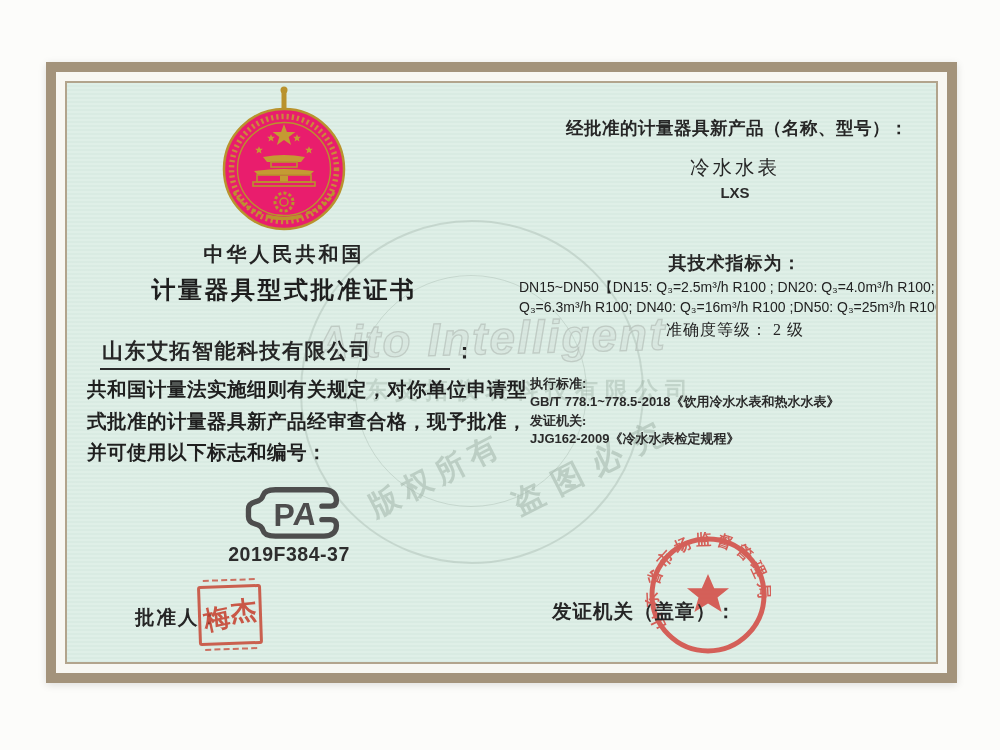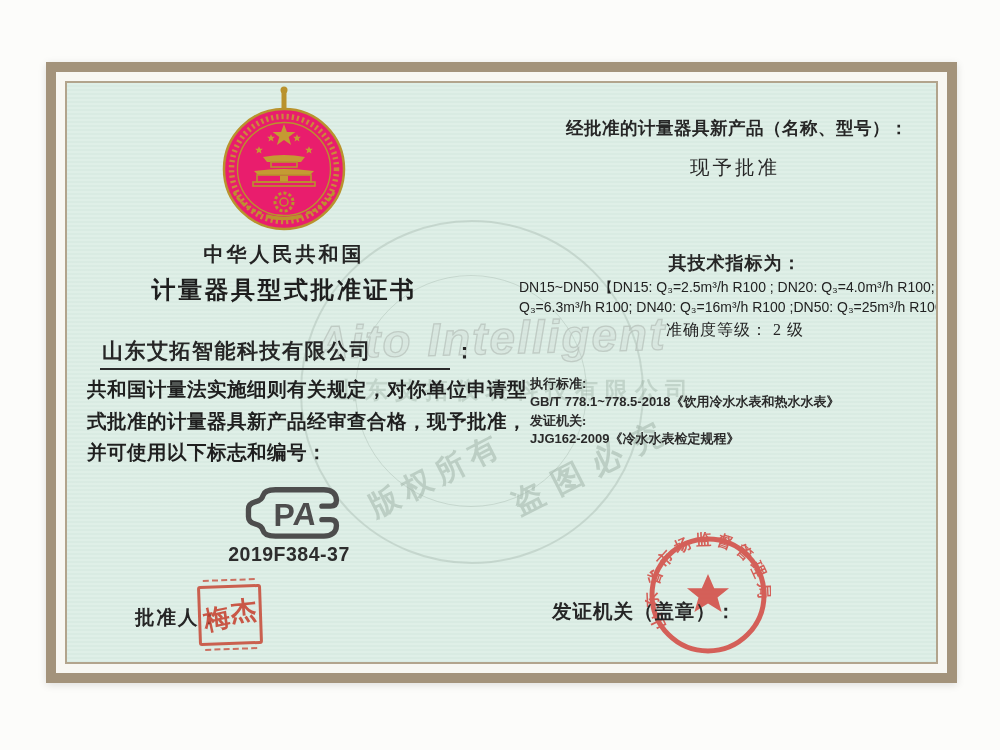--- a/index.html
+++ b/index.html
@@ -168,21 +168,22 @@
 
     <div class="abs z2 approver-label">批准人：</div>
     <div class="abs name-seal">
       <div class="deco top"></div>
       <span class="ch a">梅</span>
       <span class="ch b">杰</span>
       <div class="deco bot"></div>
     </div>
 
     <div class="abs z2 prod-header">经批准的计量器具新产品（名称、型号）：</div>
-    <div class="abs z2 prod-name">现予批准</div>
+    <div class="abs z2 prod-name">冷水水表</div>
+    <div class="abs z2 prod-model">LXS</div>
 
     <div class="abs z2 tech-title">其技术指标为：</div>
     <div class="abs z2 spec">DN15~DN50【DN15: Q₃=2.5m³/h R100 ; DN20: Q₃=4.0m³/h R100; DN25:</div>
     <div class="abs z2 spec l2">Q₃=6.3m³/h R100; DN40: Q₃=16m³/h R100 ;DN50: Q₃=25m³/h R100】</div>
     <div class="abs z2 accuracy">准确度等级： 2 级</div>
 
     <div class="abs z2 std s1">执行标准:</div>
     <div class="abs z2 std s2">GB/T 778.1~778.5-2018《饮用冷水水表和热水水表》</div>
     <div class="abs z2 std s3">发证机关:</div>
     <div class="abs z2 std s4">JJG162-2009《冷水水表检定规程》</div>

